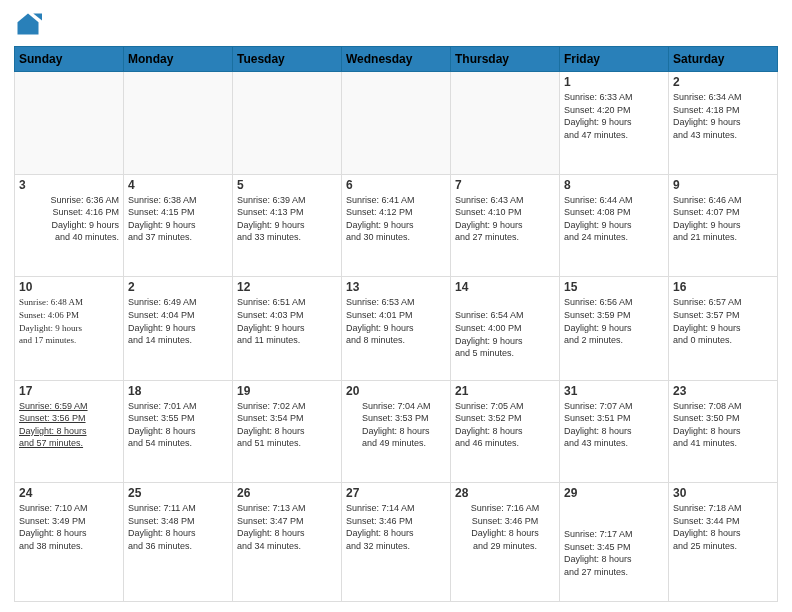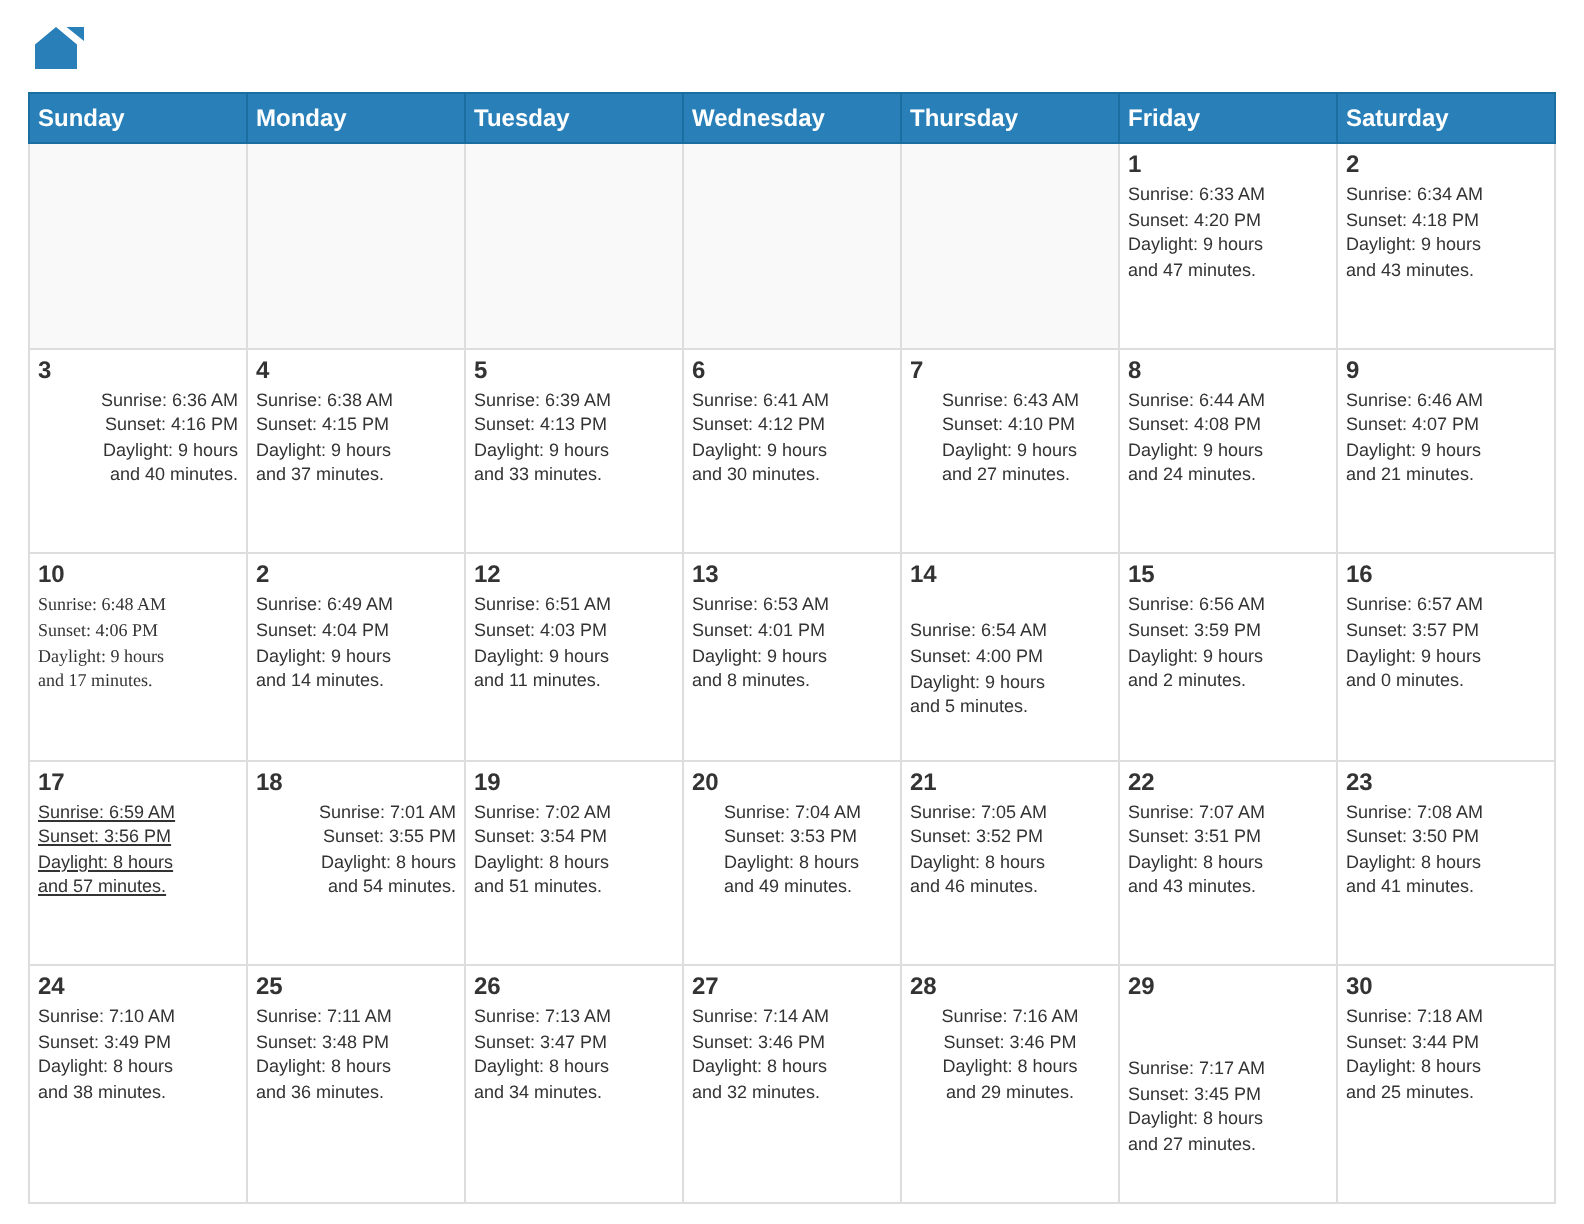--- a/index.html
+++ b/index.html
@@ -61,21 +61,21 @@
       color: #555;
     }
     .calendar {
       flex: 1;
       border-collapse: collapse;
       width: 100%;
       table-layout: fixed;
     }
     .calendar th {
       background-color: #2980b9;
-      color: #ffffff;
+      color: #000000;
       font-size: 12px;
       font-weight: bold;
       padding: 5px 4px;
       text-align: left;
       border: 1px solid #1a6fa0;
     }
     .calendar td {
       vertical-align: top;
       border: 1px solid #ddd;
       padding: 3px 4px;
@@ -182,21 +182,21 @@
           </td>
           <td>
             <span class="day-number">6</span>
             <div class="day-info" style="white-space: pre-line;">Sunrise: 6:41 AM
 Sunset: 4:12 PM
 Daylight: 9 hours
 and 30 minutes.</div>
           </td>
           <td>
             <span class="day-number">7</span>
-            <div class="day-info" style="white-space: pre-line; margin-left: 16px;">Sunrise: 6:43 AM
+            <div class="day-info" style="white-space: pre-line;">Sunrise: 6:43 AM
 Sunset: 4:10 PM
 Daylight: 9 hours
 and 27 minutes.</div>
           </td>
           <td>
             <span class="day-number">8</span>
             <div class="day-info" style="white-space: pre-line;">Sunrise: 6:44 AM
 Sunset: 4:08 PM
 Daylight: 9 hours
 and 24 minutes.</div>
@@ -263,21 +263,21 @@
         <tr class="week-row">
           <td>
             <span class="day-number">17</span>
             <div class="day-info" style="white-space: pre-line; text-decoration: underline;">Sunrise: 6:59 AM
 Sunset: 3:56 PM
 Daylight: 8 hours
 and 57 minutes.</div>
           </td>
           <td>
             <span class="day-number">18</span>
-            <div class="day-info" style="white-space: pre-line; text-align: right;">Sunrise: 7:01 AM
+            <div class="day-info" style="white-space: pre-line;">Sunrise: 7:01 AM
 Sunset: 3:55 PM
 Daylight: 8 hours
 and 54 minutes.</div>
           </td>
           <td>
             <span class="day-number">19</span>
             <div class="day-info" style="white-space: pre-line;">Sunrise: 7:02 AM
 Sunset: 3:54 PM
 Daylight: 8 hours
 and 51 minutes.</div>
@@ -290,21 +290,21 @@
 and 49 minutes.</div>
           </td>
           <td>
             <span class="day-number">21</span>
             <div class="day-info" style="white-space: pre-line;">Sunrise: 7:05 AM
 Sunset: 3:52 PM
 Daylight: 8 hours
 and 46 minutes.</div>
           </td>
           <td>
-            <span class="day-number">22</span>
+            <span class="day-number">31</span>
             <div class="day-info" style="white-space: pre-line;">Sunrise: 7:07 AM
 Sunset: 3:51 PM
 Daylight: 8 hours
 and 43 minutes.</div>
           </td>
           <td>
             <span class="day-number">23</span>
             <div class="day-info" style="white-space: pre-line;">Sunrise: 7:08 AM
 Sunset: 3:50 PM
 Daylight: 8 hours

